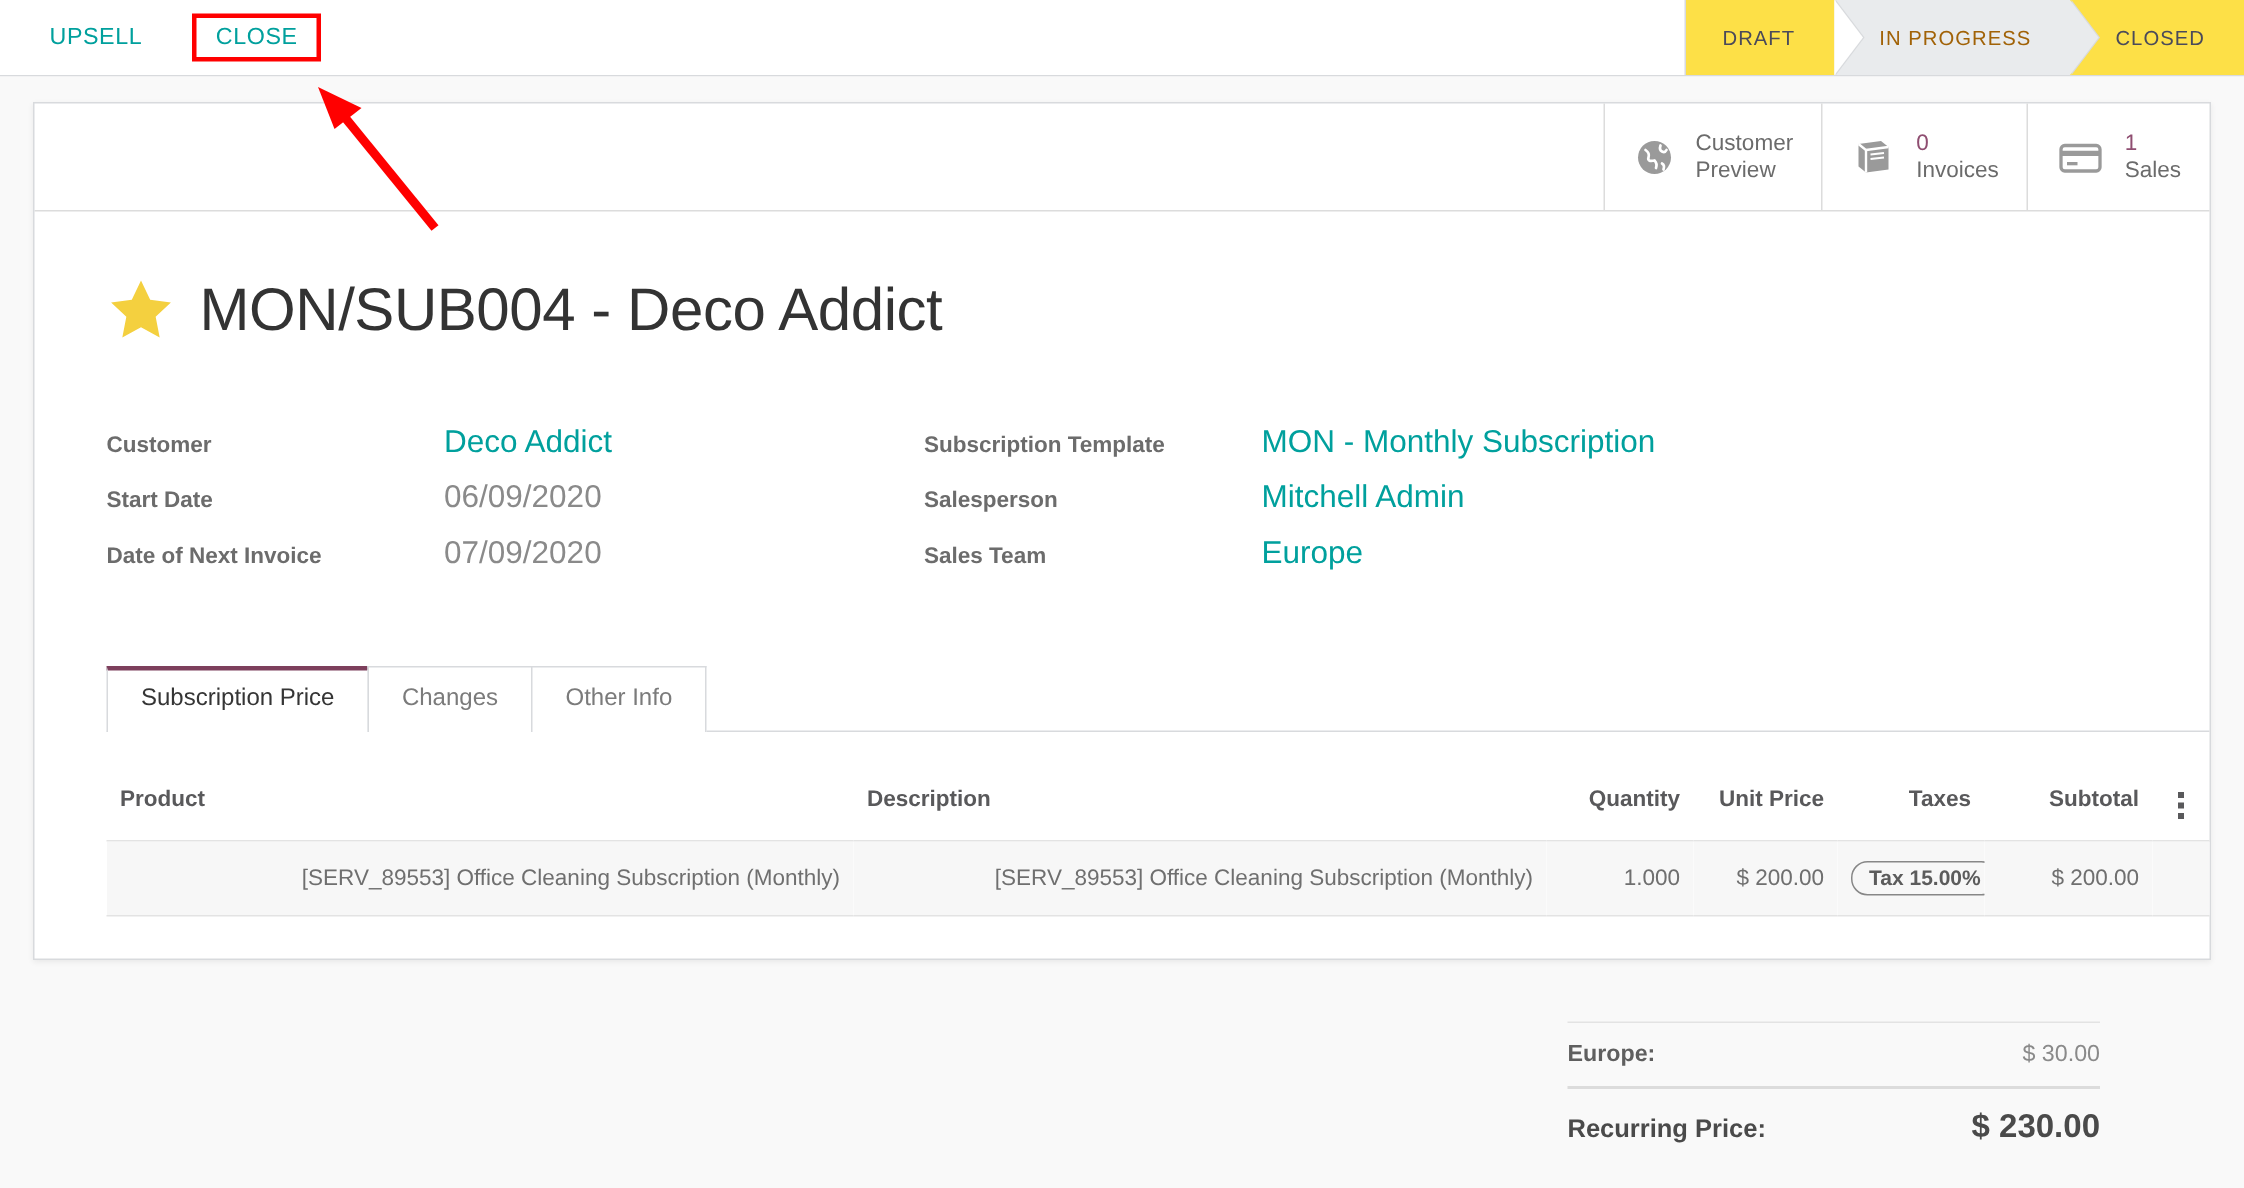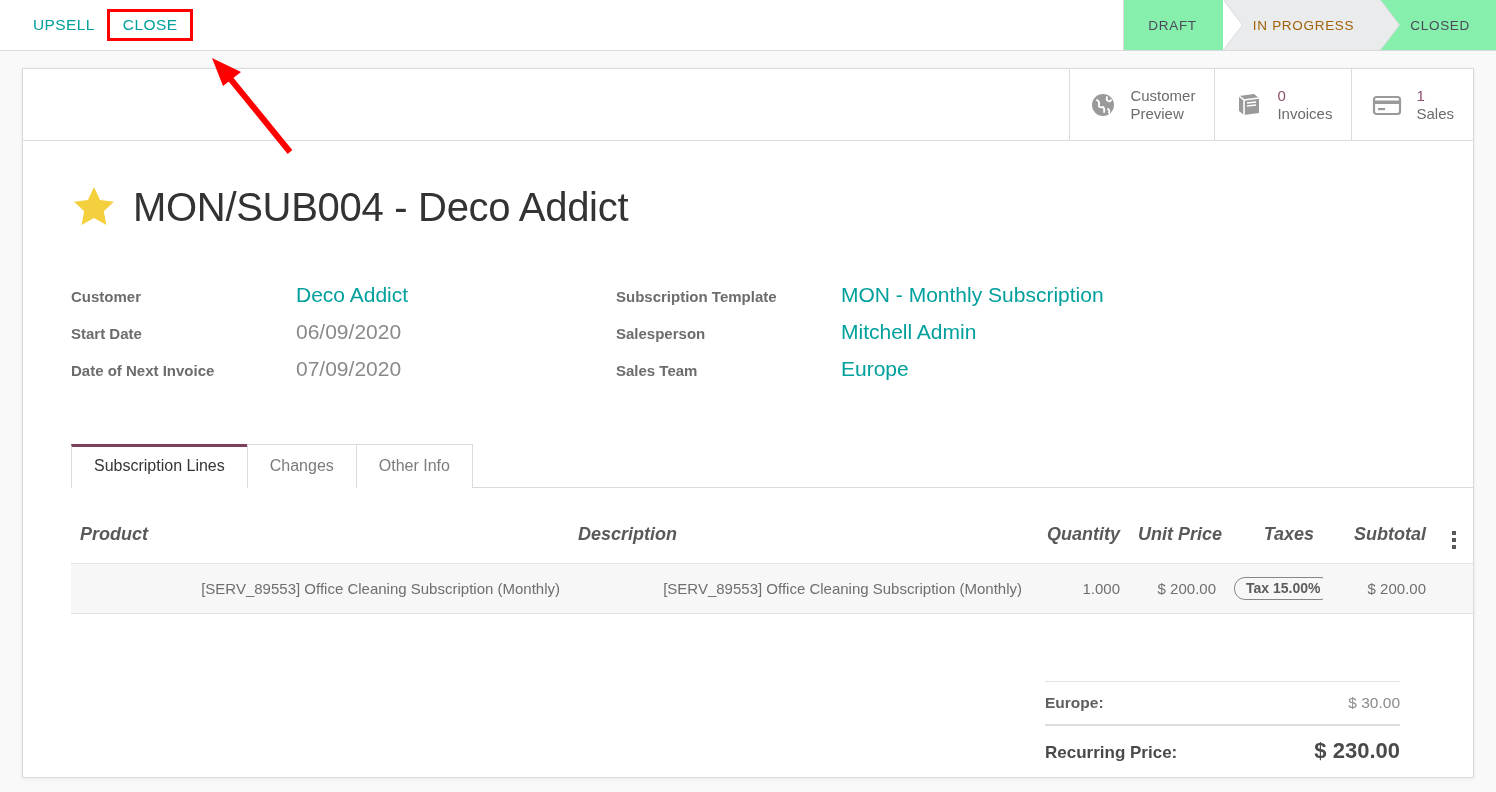--- a/index.html
+++ b/index.html
@@ -14,21 +14,21 @@
   
   #control-panel {
     position: absolute; top: 0; left: 0;
     width: 1496px; height: 51px;
     background: #ffffff;
     border-bottom: 1px solid #d8dadd;
     display: flex; align-items: stretch;
   }
   .cp-buttons {
     display: flex; align-items: center;
-    padding-left: 24px; gap: 3px; flex: 1 1 auto;
+    padding-left: 24px; gap: 24px; flex: 1 1 auto;
   }
   .cp-btn {
     color: #00a09d;
     font-size: 15.5px;
     font-weight: 500;
     letter-spacing: .4px;
     padding: 5px 9px;
     cursor: pointer;
     background: transparent;
     border: none;
@@ -46,21 +46,21 @@
     height: 50px;
   }
   .stat-step {
     position: relative;
     display: flex; align-items: center;
     font-size: 13.5px;
     font-weight: 500;
     letter-spacing: .7px;
     color: #4a4a5a;
     padding: 0 26px 0 30px;
-    background: #86efac;
+    background: #fde047;
     cursor: pointer;
   }
   .stat-step:first-child { padding-left: 24px; }
   .stat-step.active {
     background: #e9ebed;
     color: #a16207;
   }
   .stat-step .chev-fill,
   .stat-step .chev-line {
     position: absolute; right: -19px; top: 0;
@@ -80,21 +80,21 @@
   .stat-step:last-child .chev-line { display: none; }
 
   
   #sheet-bg {
     position: absolute; top: 51px; left: 0;
     width: 1496px; height: 741px;
     background: #f9f9f9;
   }
   #sheet {
     position: absolute; top: 68px; left: 22px;
-    width: 1452px; height: 710px;
+    width: 1452px; height: 572px;
     background: #ffffff;
     border: 1px solid #d8dadd;
     box-shadow: 0 1px 4px rgba(0,0,0,.07);
   }
 
   
   #stat-buttons {
     position: absolute; top: 0; right: 0;
     display: flex; align-items: stretch;
     height: 71px;
@@ -190,28 +190,27 @@
   }
 
   
   #lines-table {
     position: absolute; top: 438px; left: 48px;
     width: 1402px;
     border-collapse: collapse;
     table-layout: fixed;
   }
   #lines-table th {
-    font-size: 18px;
+    font-size: 15px;
     font-weight: bold;
     color: #59595b;
     padding: 12px 9px 14px 9px;
     text-align: left;
     border-bottom: 1px solid #e3e3e3;
     white-space: nowrap;
-    font-style: italic;
   }
   #lines-table td {
     font-size: 15px;
     color: #6f6f6f;
     padding: 13px 9px;
     background: #f7f7f7;
     border-bottom: 1px solid #e3e3e3;
     white-space: nowrap;
     overflow: hidden;
     text-overflow: ellipsis;
@@ -382,21 +381,21 @@
       </div>
       <div class="frow">
         <span class="flabel">Sales Team</span>
         <span class="fvalue link">Europe</span>
       </div>
     </div>
   </div>
 
   <div id="notebook">
     <div id="tabs">
-      <div class="tab active">Subscription Lines</div>
+      <div class="tab active">Subscription Price</div>
       <div class="tab">Changes</div>
       <div class="tab">Other Info</div>
     </div>
   </div>
 
   <table id="lines-table">
     <colgroup>
       <col style="width:498px">
         <col style="width:462px">
         <col style="width:98px">

